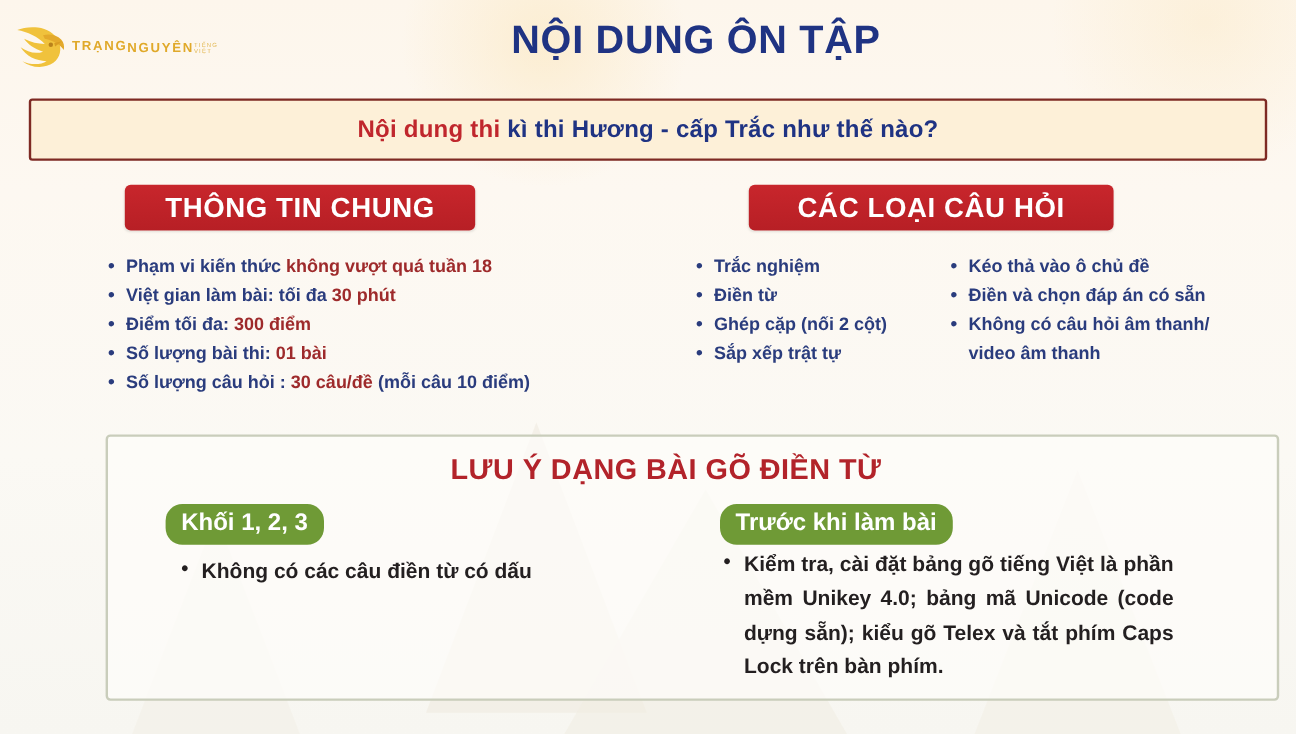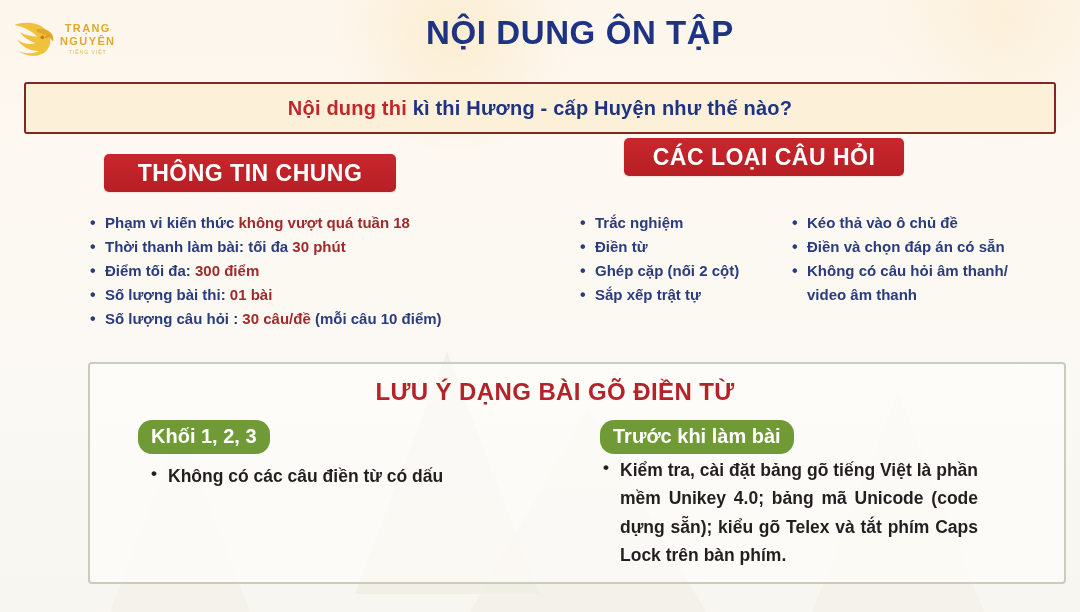--- a/index.html
+++ b/index.html
@@ -66,21 +66,21 @@
     align-items: center;
     gap: 4px;
   }
   #logo .bird {
     width: 46px;
     height: 46px;
     flex: 0 0 46px;
   }
   #logo .wordmark {
     display: flex;
-    flex-direction: column;
+    flex-direction: row;
     align-items: center;
     line-height: 1;
     padding-top: 2px;
   }
   #logo .wm-line1, #logo .wm-line2 {
     font-family: "Liberation Sans", sans-serif;
     font-weight: bold;
     color: #e0a92a;
     letter-spacing: 1.4px;
     font-size: 11px;
@@ -142,21 +142,21 @@
     justify-content: center;
     box-shadow: 0 1px 2px rgba(0,0,0,0.10);
   }
   .col-head span {
     color: #ffffff;
     font-size: 23px;
     font-weight: bold;
     letter-spacing: 0.5px;
   }
   #head-left  { left: 104px; top: 154px; width: 292px; }
-  #head-right { left: 624px; top: 138px; width: 280px; }
+  #head-right { left: 624px; top: 154px; width: 304px; }
 
   ul.bullets {
     list-style: none;
     margin: 0;
     padding: 0;
     position: absolute;
   }
   ul.bullets li {
     position: relative;
     padding-left: 17px;
@@ -276,35 +276,35 @@
       <div class="wm-line1">TRẠNG</div>
       <div class="wm-line2">NGUYÊN</div>
       <div class="wm-line3">TIẾNG VIỆT</div>
     </div>
   </div>
 
   <div id="page-title">NỘI DUNG ÔN TẬP</div>
 
   <div id="subtitle-banner">
     <div class="txt">
-      <span class="sub-red">Nội dung thi </span><span class="sub-blue">kì thi Hương - cấp Huyện như thế nào?</span>
+      <span class="sub-red">Nội dung thi </span><span class="sub-blue">kì thi Hương - cấp Trắc như thế nào?</span>
     </div>
   </div>
 
   <div class="col-head" id="head-left">
     <span>THÔNG TIN CHUNG</span>
   </div>
 
   <div class="col-head" id="head-right">
     <span>CÁC LOẠI CÂU HỎI</span>
   </div>
 
   <ul class="bullets" id="bullets-left">
     <li><span>Phạm vi kiến thức </span><span class="hl">không vượt quá tuần 18</span><span></span></li>
-    <li><span>Thời thanh làm bài: tối đa </span><span class="hl">30 phút</span><span></span></li>
+    <li><span>Việt gian làm bài: tối đa </span><span class="hl">30 phút</span><span></span></li>
     <li><span>Điểm tối đa: </span><span class="hl">300 điểm</span><span></span></li>
     <li><span>Số lượng bài thi: </span><span class="hl">01 bài</span><span></span></li>
     <li><span>Số lượng câu hỏi : </span><span class="hl">30 câu/đề</span><span> (mỗi câu 10 điểm)</span></li>
   </ul>
 
   <ul class="bullets" id="bullets-q1">
     <li>Trắc nghiệm</li>
     <li>Điền từ</li>
     <li>Ghép cặp (nối 2 cột)</li>
     <li>Sắp xếp trật tự</li>

